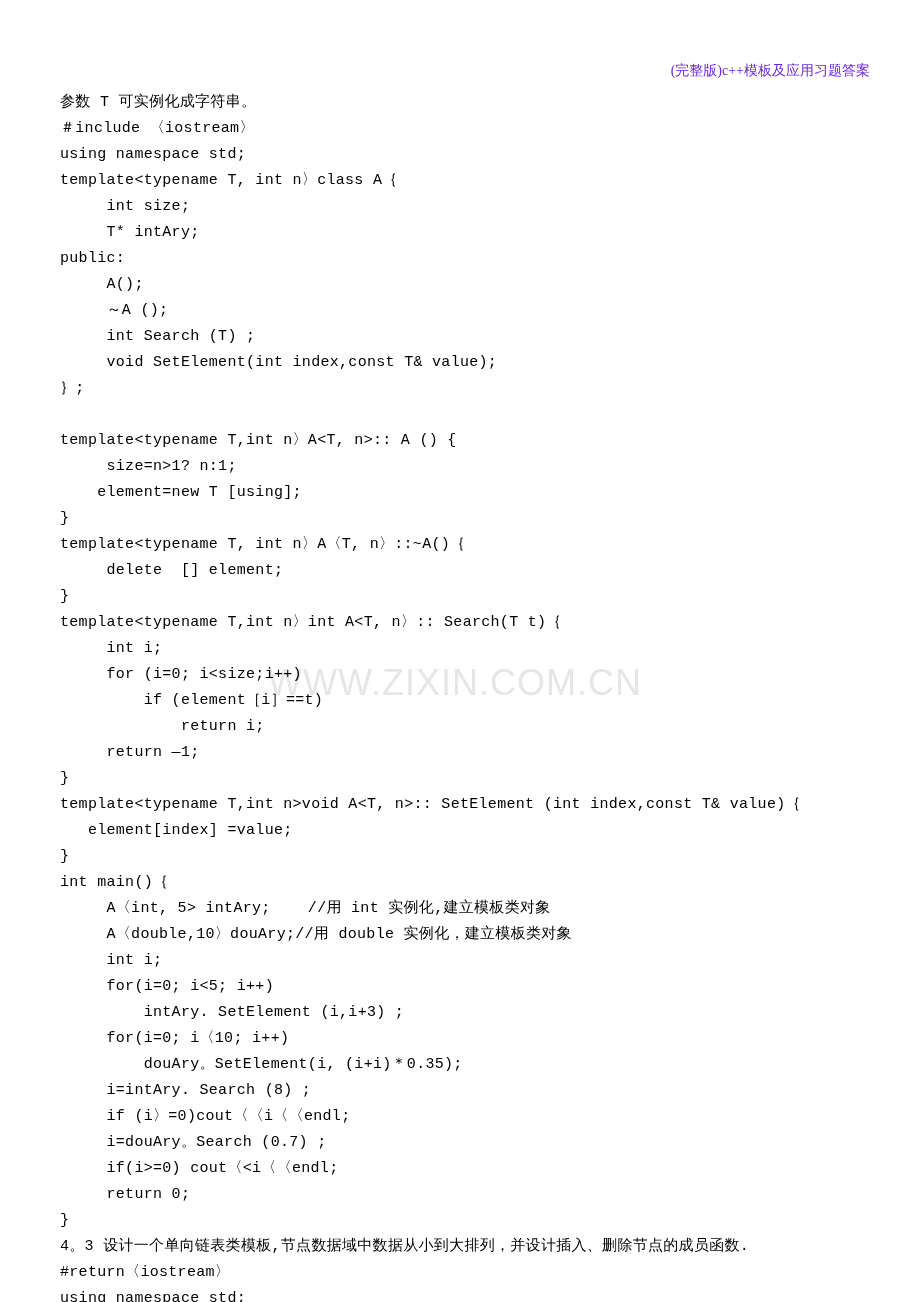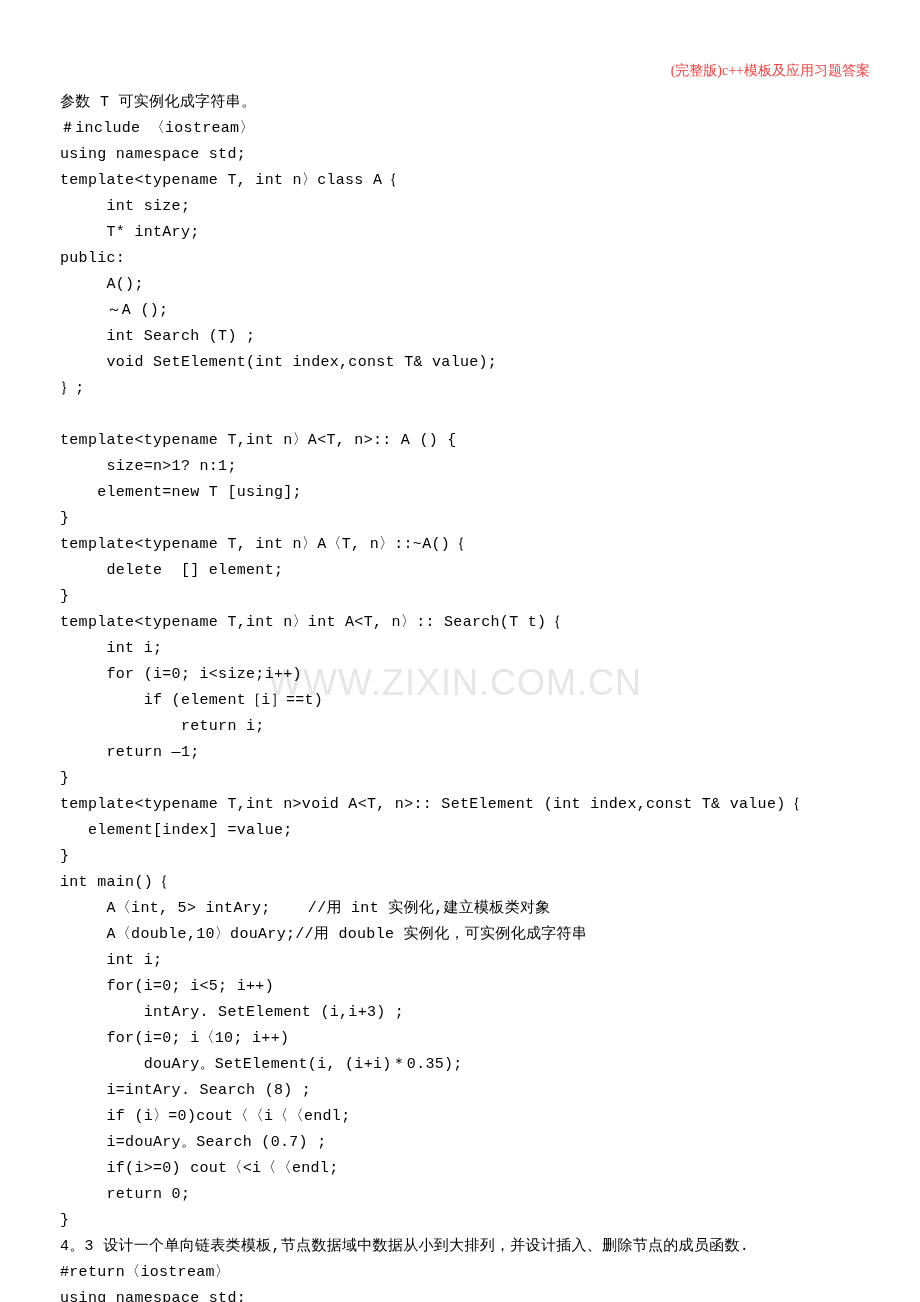--- a/index.html
+++ b/index.html
@@ -8,21 +8,21 @@
     width: 920px;
     height: 1302px;
     position: relative;
     font-family: "SimSun", "宋体", monospace;
   }
   .header-title {
     position: absolute;
     top: 62px;
     right: 50px;
     font-size: 14px;
-    color: #ef4444;
+    color: #6d28d9;
     font-family: "SimSun", "宋体", serif;
   }
   .content {
     position: absolute;
     top: 90px;
     left: 60px;
     right: 50px;
     font-size: 15px;
     line-height: 26px;
     color: #010101;
@@ -76,21 +76,21 @@
 <span>     for (i=0; i&lt;size;i++)</span>
 <span>         if (element［i］==t)</span>
 <span>             return i;</span>
 <span>     return —1;</span>
 <span>}</span>
 <span>template&lt;typename T,int n&gt;void A&lt;T, n&gt;:: SetElement (int index,const T&amp; value)｛</span>
 <span>   element[index] =value;</span>
 <span>}</span>
 <span>int main()｛</span>
 <span>     A〈int, 5&gt; intAry;    //用 int 实例化,建立模板类对象</span>
-<span>     A〈double,10〉douAry;//用 double 实例化，可实例化成字符串</span>
+<span>     A〈double,10〉douAry;//用 double 实例化，建立模板类对象</span>
 <span>     int i;</span>
 <span>     for(i=0; i&lt;5; i++)</span>
 <span>         intAry. SetElement (i,i+3) ;</span>
 <span>     for(i=0; i〈10; i++)</span>
 <span>         douAry。SetElement(i, (i+i)＊0.35);</span>
 <span>     i=intAry. Search (8) ;</span>
 <span>     if (i〉=0)cout〈〈i〈〈endl;</span>
 <span>     i=douAry。Search (0.7) ;</span>
 <span>     if(i&gt;=0) cout〈&lt;i〈〈endl;</span>
 <span>     return 0;</span>

